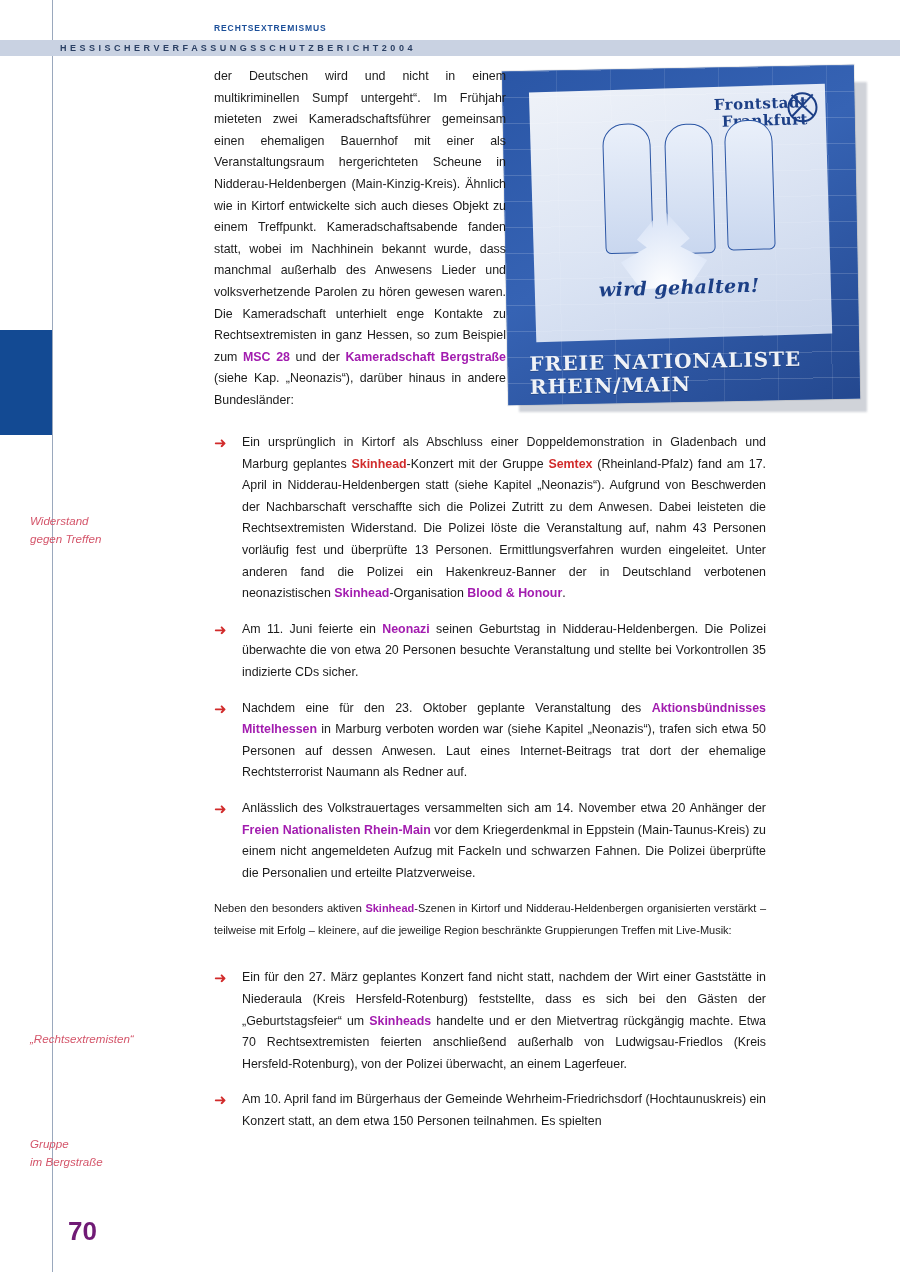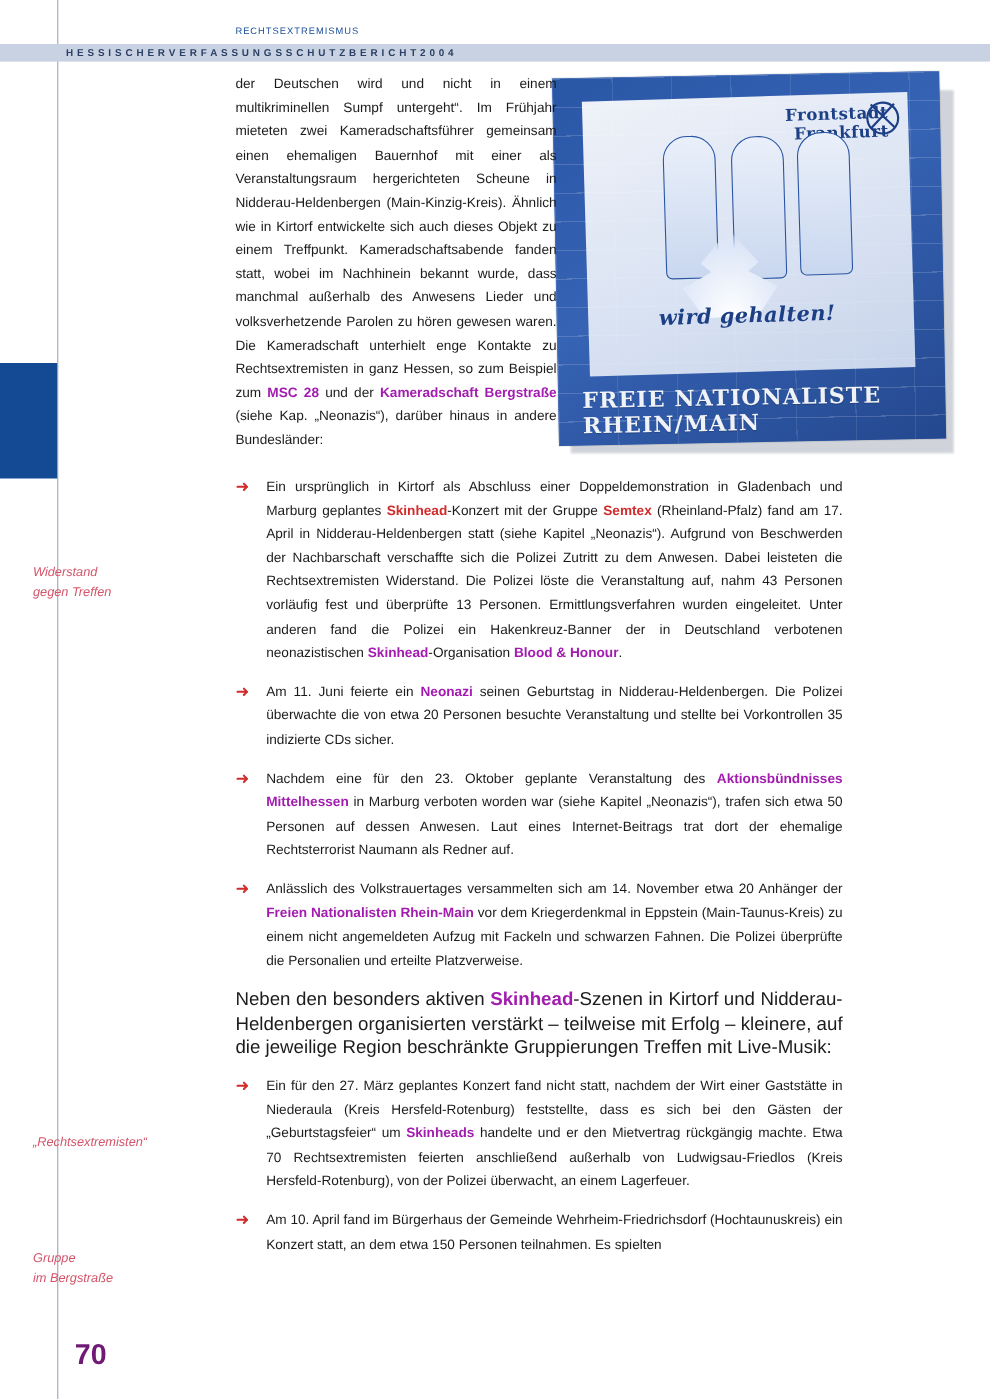--- a/index.html
+++ b/index.html
@@ -42,21 +42,21 @@
     background: #134a93;
   }
 
   
   .header-kicker {
     position: absolute;
     left: 214px;
     top: 23px;
     font-size: 8.5px;
     letter-spacing: 0.9px;
-    font-weight: normal;
+    font-weight: bold;
     color: #1c4f99;
   }
   .header-rule {
     position: absolute;
     left: 0;
     top: 40px;
     width: 900px;
     height: 16px;
     background: #c9d2e2;
   }
@@ -243,22 +243,22 @@
     position: absolute;
     left: 0;
     top: 3px;
     width: 18px;
     height: 15px;
     color: #d12b2b;
     font-size: 15px;
     line-height: 15px;
   }
   .plainpara {
-    margin-bottom: 14px;
-    font-size: 17px;
+    margin-bottom: 26px;
+    font-size: 11px;
     line-height: 21.6px;
     text-align: justify;
   }
 
   
   .note {
     position: absolute;
     width: 170px;
     text-align: left;
     font-size: 11.6px;

